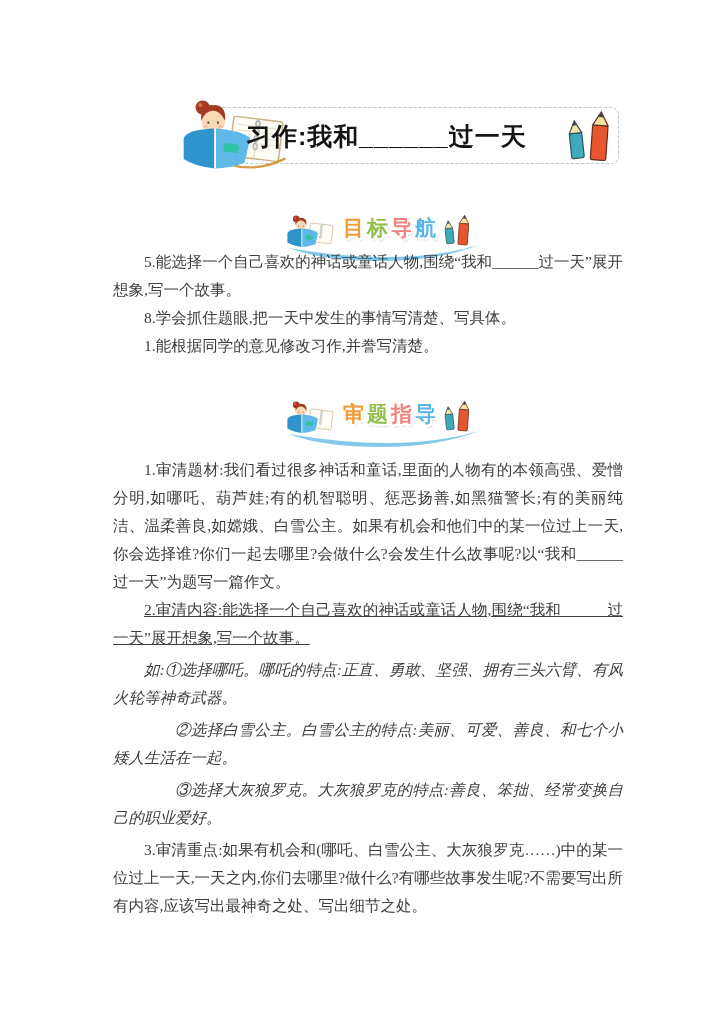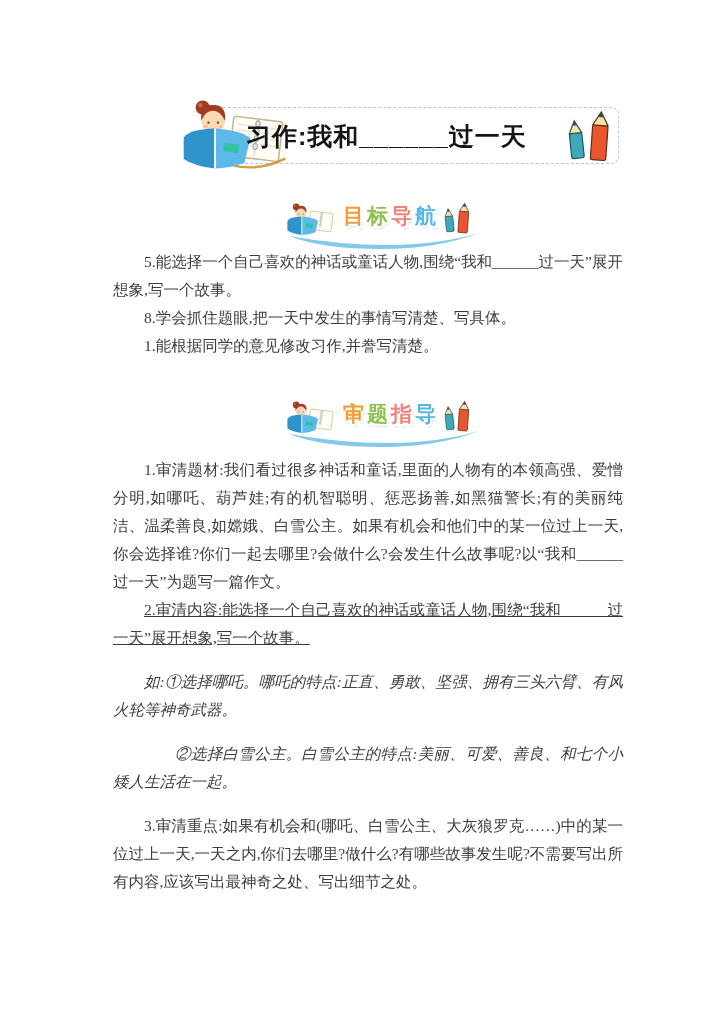--- a/index.html
+++ b/index.html
@@ -19,21 +19,21 @@
   .banner-girl { position:absolute; left:-46px; top:-10px; width:132px; height:78px; }
   .banner-title {
     position:absolute; left:30px; top:50%; transform:translateY(-50%);
     font-family:"Liberation Sans","DejaVu Sans",sans-serif;
     font-size:25px; font-weight:bold; color:#141414; letter-spacing:1px; white-space:nowrap;
   }
   .banner-pencils { position:absolute; right:3px; bottom:-1px; width:54px; height:56px; }
 
   
   .sec-header { position:absolute; left:283px; width:206px; height:54px; }
-  #goals-header { top:193px;text-align:right; }
+  #goals-header { top:205px;text-align:right; }
   #guide-header { top:391px; }
   .hdr-row { position:relative; height:100%; display:flex; align-items:center; }
   .hdr-girl { width:57px; height:45px; flex:0 0 auto; }
   .hdr-chars {
     font-family:"Liberation Sans","DejaVu Sans",sans-serif;
     font-weight:bold; font-size:21px; letter-spacing:3px; white-space:nowrap;
     margin:0 1px 8px 3px;
     text-shadow:-2px -2px 0 #fff, 2px -2px 0 #fff, -2px 2px 0 #fff, 2px 2px 0 #fff,
                  0 -2px 0 #fff, 0 2px 0 #fff, -2px 0 0 #fff, 2px 0 0 #fff,
                  2px 3px 2px rgba(120,140,150,.35);
@@ -42,21 +42,21 @@
   .hdr-swoosh { position:absolute; left:4px; bottom:-2px; width:194px; height:18px; }
 
   
   .textblock { position:absolute; left:113px; width:510px; font-size:15.5px; line-height:28px; text-align:justify; }
   #goals-list { top:248px; }
   #guide-body { top:440px; }
   .para { text-indent:2em; }
   .topic { font-weight:bold; color:#1c1c1c; }
   .mt6 { margin-top:16px; }
   .mt2 { margin-top:0;text-decoration:underline; }
-  .mt4 { margin-top:16px; }
+  .mt4 { margin-top:4px; }
   .kaiti { font-style:italic; }
   .indent4 { text-indent:4em; }
 </style>
 </head>
 <body>
 
 <div class="page">
 
   <div class="banner">
     <svg class="banner-girl" viewBox="0 0 130 82" aria-hidden="true">
@@ -202,16 +202,17 @@
         <path d="M2 5 Q70 17 130 13 Q165 10 192 2 Q150 18 95 18 Q35 18 2 5 Z" fill="#82c9ea"></path>
       </svg>
     </div>
   </div>
 
   <div class="textblock" id="guide-body">
     <p class="para mt6">1.审清题材:我们看过很多神话和童话,里面的人物有的本领高强、爱憎分明,如哪吒、葫芦娃;有的机智聪明、惩恶扬善,如黑猫警长;有的美丽纯洁、温柔善良,如嫦娥、白雪公主。如果有机会和他们中的某一位过上一天,你会选择谁?你们一起去哪里?会做什么?会发生什么故事呢?以“我和______过一天”为题写一篇作文。</p>
     <p class="para mt2">2.审清内容:能选择一个自己喜欢的神话或童话人物,围绕“我和______过一天”展开想象,写一个故事。</p>
     <p class="para mt4 kaiti">如:①选择哪吒。哪吒的特点:正直、勇敢、坚强、拥有三头六臂、有风火轮等神奇武器。</p>
     <p class="indent4 mt4 kaiti">②选择白雪公主。白雪公主的特点:美丽、可爱、善良、和七个小矮人生活在一起。</p>
+    <p class="indent4 mt4 kaiti">③选择大灰狼罗克。大灰狼罗克的特点:善良、笨拙、经常变换自己的职业爱好。</p>
     <p class="para mt4">3.审清重点:如果有机会和(哪吒、白雪公主、大灰狼罗克……)中的某一位过上一天,一天之内,你们去哪里?做什么?有哪些故事发生呢?不需要写出所有内容,应该写出最神奇之处、写出细节之处。</p>
   </div>
 
 </div>
 
 </body></html>

